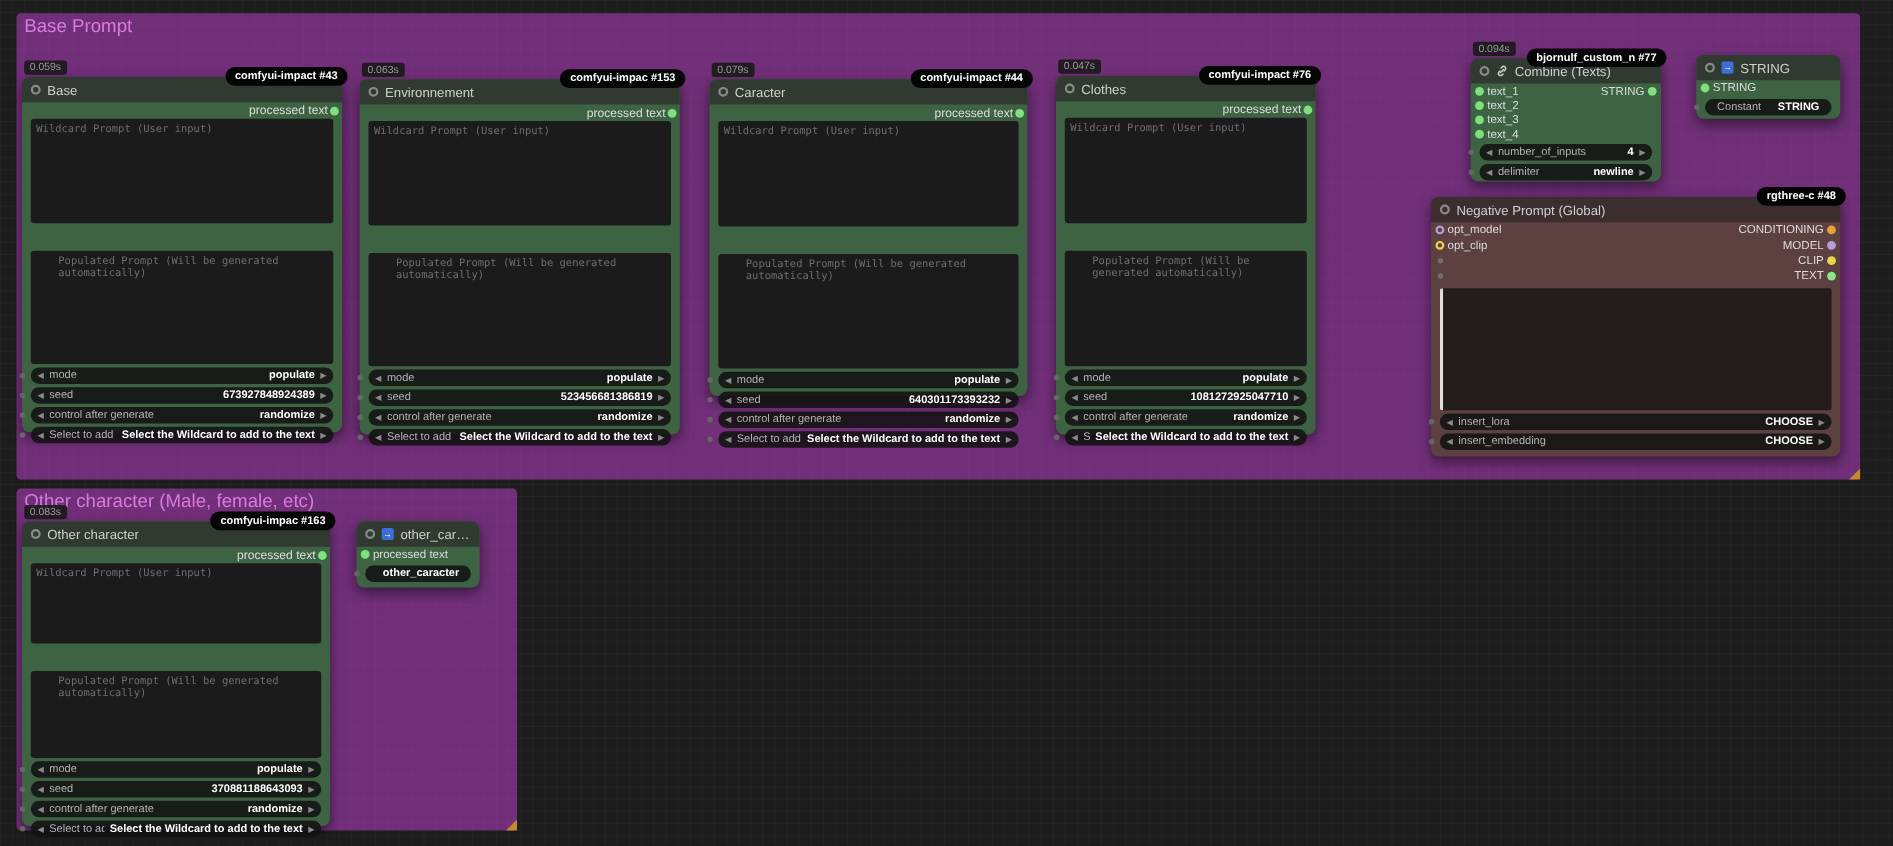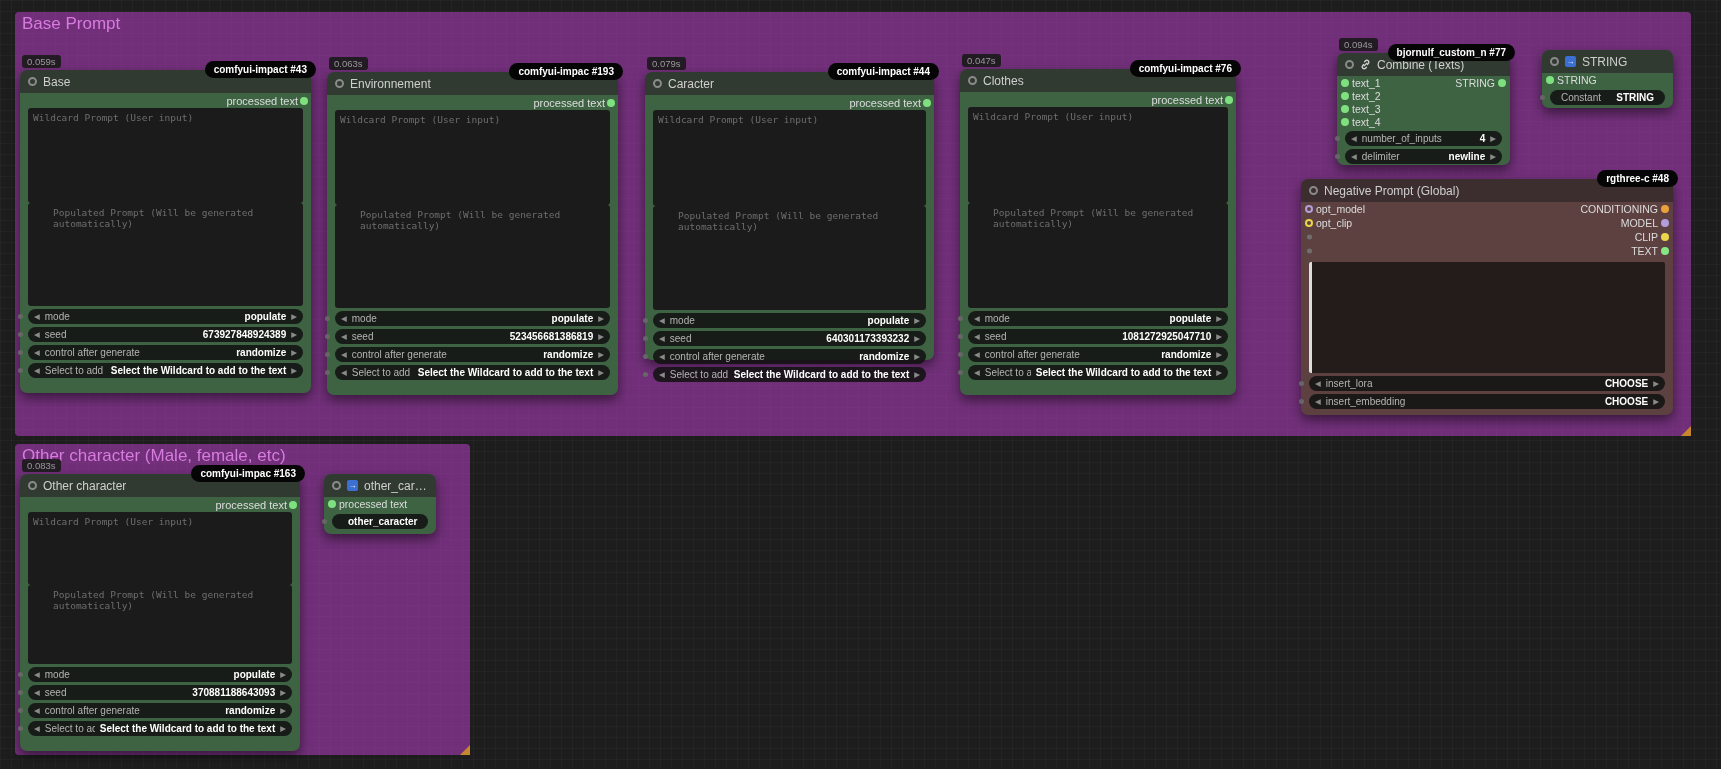--- a/index.html
+++ b/index.html
@@ -24,21 +24,21 @@
   .badge{position:absolute;top:-9px;right:-5px;background:#050505;color:#fff;font-size:10px;
     font-weight:bold;padding:3px 9px;border-radius:10px;white-space:nowrap;z-index:4;}
   .timing{position:absolute;top:-15px;left:2px;background:rgba(25,25,25,.9);color:#999;
     font-size:9.5px;padding:1px 5px;border-radius:3px;z-index:4;white-space:nowrap;}
   .outrow{position:relative;height:15px;display:flex;justify-content:flex-end;align-items:center;
     color:#ddd;font-size:11px;padding:0 13px;}
   .slot-dot{width:8px;height:8px;border-radius:50%;flex:0 0 auto;}
   .outrow .slot-dot{position:absolute;right:3px;top:4px;}
   .textbox{background:#1b1b1b;border-radius:3px;margin:0 8px;color:#6e6e6e;
     font-family:"DejaVu Sans Mono",monospace;font-size:9.5px;padding:4px 5px;overflow:hidden;}
-  .ta2{margin-top:0;padding-left:25px;}
+  .ta2{margin-top:25px;padding-left:25px;}
   .maroon .textbox{background:#241b1b;margin-top:4px;border-left:3px solid #ddd;border-radius:2px;}
   .widget{position:relative;height:15px;background:rgba(18,18,18,.88);border-radius:8px;
     margin:3px 8px 0;display:flex;align-items:center;color:#b4b4b4;font-size:10px;padding:0 6px;}
   .widget .arrow{color:#8a8a8a;font-size:7.5px;flex:0 0 auto;}
   .wlabel{margin-left:5px;flex:1;white-space:nowrap;overflow:hidden;}
   .wvalue{color:#fff;font-weight:bold;margin:0 5px;white-space:nowrap;}
   .widget-pin{position:absolute;left:-10px;top:5px;width:5px;height:5px;border-radius:50%;background:#666;}
   .slotrow{position:relative;height:13px;display:flex;align-items:center;padding:0 15px;
     color:#dcdcdc;font-size:10.5px;white-space:nowrap;}
   .slotrow.neg{height:14px;}
@@ -102,21 +102,21 @@
       </div>
       <div class="widget">
         <span class="widget-pin"></span>
         <span class="arrow">◀</span>
         <span class="wlabel">Select to add Wildcard</span>
         <span class="wvalue">Select the Wildcard to add to the text</span>
         <span class="arrow">▶</span>
       </div>
     </div>
     <div class="node green" style="left: 327px; top: 72px; width: 291px; height: 323px;">
-      <div class="badge">comfyui-impac #193</div>
+      <div class="badge">comfyui-impac #153</div>
       <div class="timing">0.063s</div>
       <div class="node-header">
         <span class="collapse-dot"></span>
         <span class="ntitle">Environnement</span>
       </div>
       <div class="outrow">
         <span class="outlabel">processed text</span>
         <span class="slot-dot" style="background: rgb(127, 224, 127);"></span>
       </div>
       <div class="textbox" style="height: 95px;">Wildcard Prompt (User input)</div>
@@ -185,21 +185,21 @@
         <span class="arrow">▶</span>
       </div>
       <div class="widget">
         <span class="widget-pin"></span>
         <span class="arrow">◀</span>
         <span class="wlabel">Select to add Wildcard</span>
         <span class="wvalue">Select the Wildcard to add to the text</span>
         <span class="arrow">▶</span>
       </div>
     </div>
-    <div class="node green" style="left: 960px; top: 69px; width: 276px; height: 326px;">
+    <div class="node green" style="left: 960px; top: 69px; width: 236px; height: 326px;">
       <div class="badge">comfyui-impact #76</div>
       <div class="timing">0.047s</div>
       <div class="node-header">
         <span class="collapse-dot"></span>
         <span class="ntitle">Clothes</span>
       </div>
       <div class="outrow">
         <span class="outlabel">processed text</span>
         <span class="slot-dot" style="background: rgb(127, 224, 127);"></span>
       </div>

